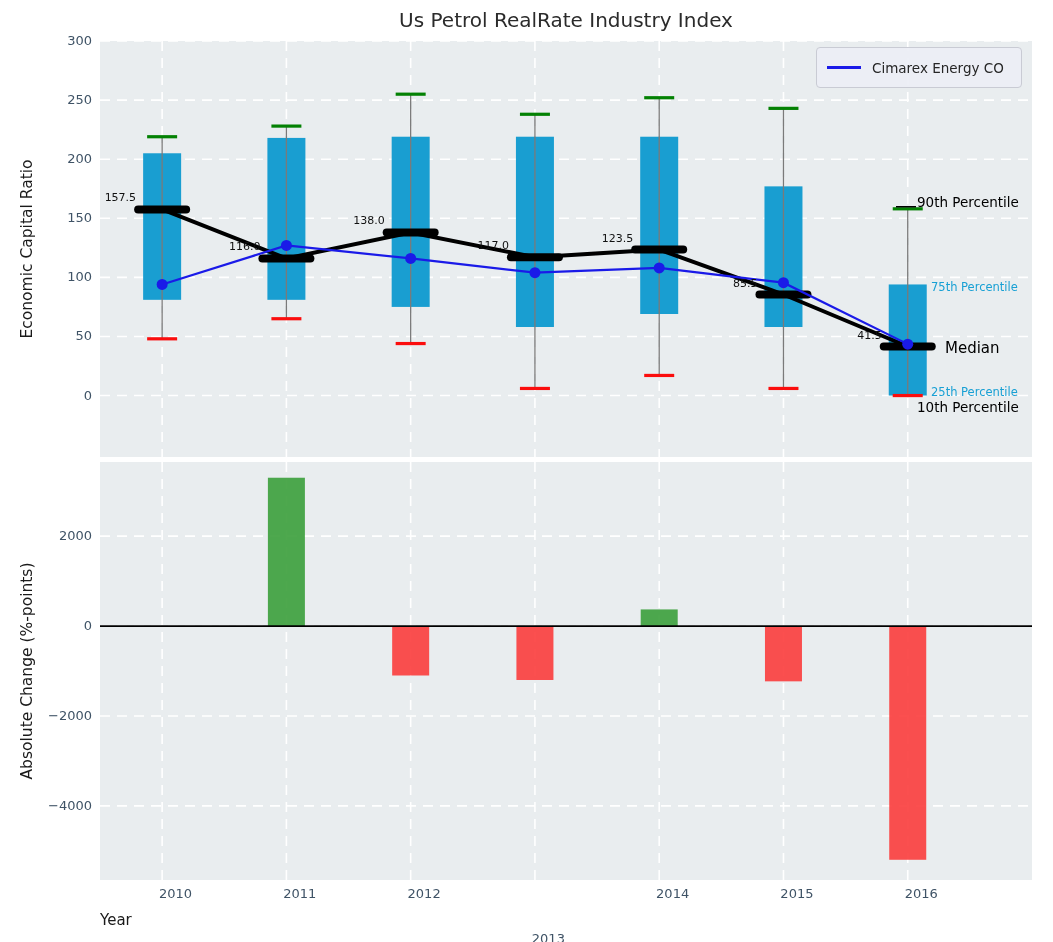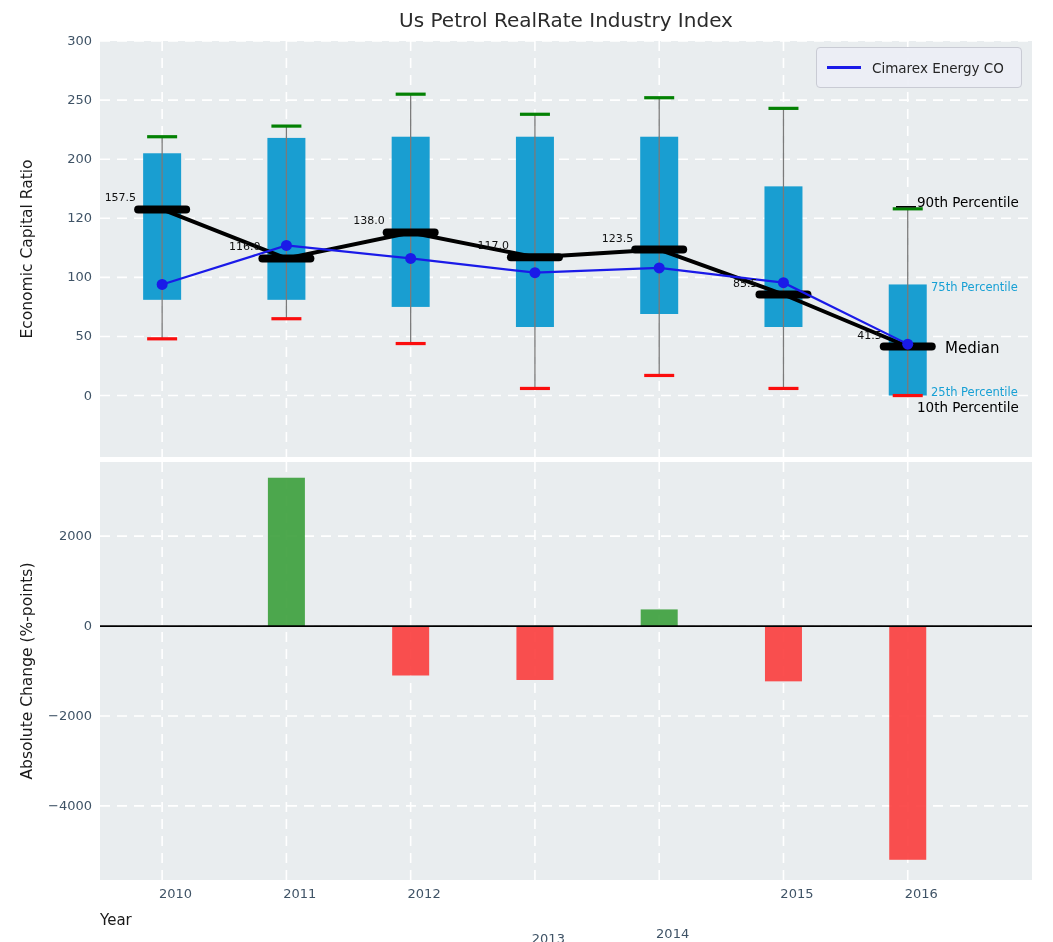--- a/index.html
+++ b/index.html
@@ -132,33 +132,33 @@
 
   <div class="legend">
     <div class="legend-line" id="legend-line" style="background: rgb(26, 26, 232);"></div>
     <div class="legend-text">Cimarex Energy CO</div>
   </div>
 
   <div id="labels-layer">
       <div class="tick ytick" style="left: 36px; top: 33px;">300</div>
       <div class="tick ytick" style="left: 36px; top: 92.0909px;">250</div>
       <div class="tick ytick" style="left: 36px; top: 151.182px;">200</div>
-      <div class="tick ytick" style="left: 36px; top: 210.273px;">120</div>
+      <div class="tick ytick" style="left: 36px; top: 210.273px;">150</div>
       <div class="tick ytick" style="left: 36px; top: 269.364px;">100</div>
       <div class="tick ytick" style="left: 36px; top: 328.455px;">50</div>
       <div class="tick ytick" style="left: 36px; top: 387.545px;">0</div>
       <div class="tick ytick" style="left: 36px; top: 528.161px;">2000</div>
       <div class="tick ytick" style="left: 36px; top: 618.054px;">0</div>
       <div class="tick ytick" style="left: 36px; top: 707.946px;">−2000</div>
       <div class="tick ytick" style="left: 36px; top: 797.839px;">−4000</div>
       <div class="tick xtick" style="left: 132.133px; top: 886px;">2010</div>
       <div class="tick xtick" style="left: 256.4px; top: 886px;">2011</div>
       <div class="tick xtick" style="left: 380.667px; top: 886px;">2012</div>
       <div class="tick xtick" style="left: 504.933px; top: 931px;">2013</div>
-      <div class="tick xtick" style="left: 629.2px; top: 886px; margin-top: 40px;">2014</div>
+      <div class="tick xtick" style="left: 629.2px; top: 886px;">2014</div>
       <div class="tick xtick" style="left: 753.467px; top: 886px;">2015</div>
       <div class="tick xtick" style="left: 877.733px; top: 886px;">2016</div>
       <div class="ann" style="left: 136.133px; top: 191.409px;">157.5</div>
       <div class="ann" style="left: 260.4px; top: 240.455px; text-align: center;">116.0</div>
       <div class="ann" style="left: 384.667px; top: 214.455px;">138.0</div>
       <div class="ann" style="left: 508.933px; top: 239.273px;">117.0</div>
       <div class="ann" style="left: 633.2px; top: 231.591px;">123.5</div>
       <div class="ann" style="left: 757.467px; top: 276.5px;">85.5</div>
       <div class="ann" style="left: 881.733px; top: 328.5px;">41.5</div>
       <div class="rlabel" style="left: 917px; top: 201.727px; color: rgb(0, 0, 0); font-size: 13.5px;">90th Percentile</div>

